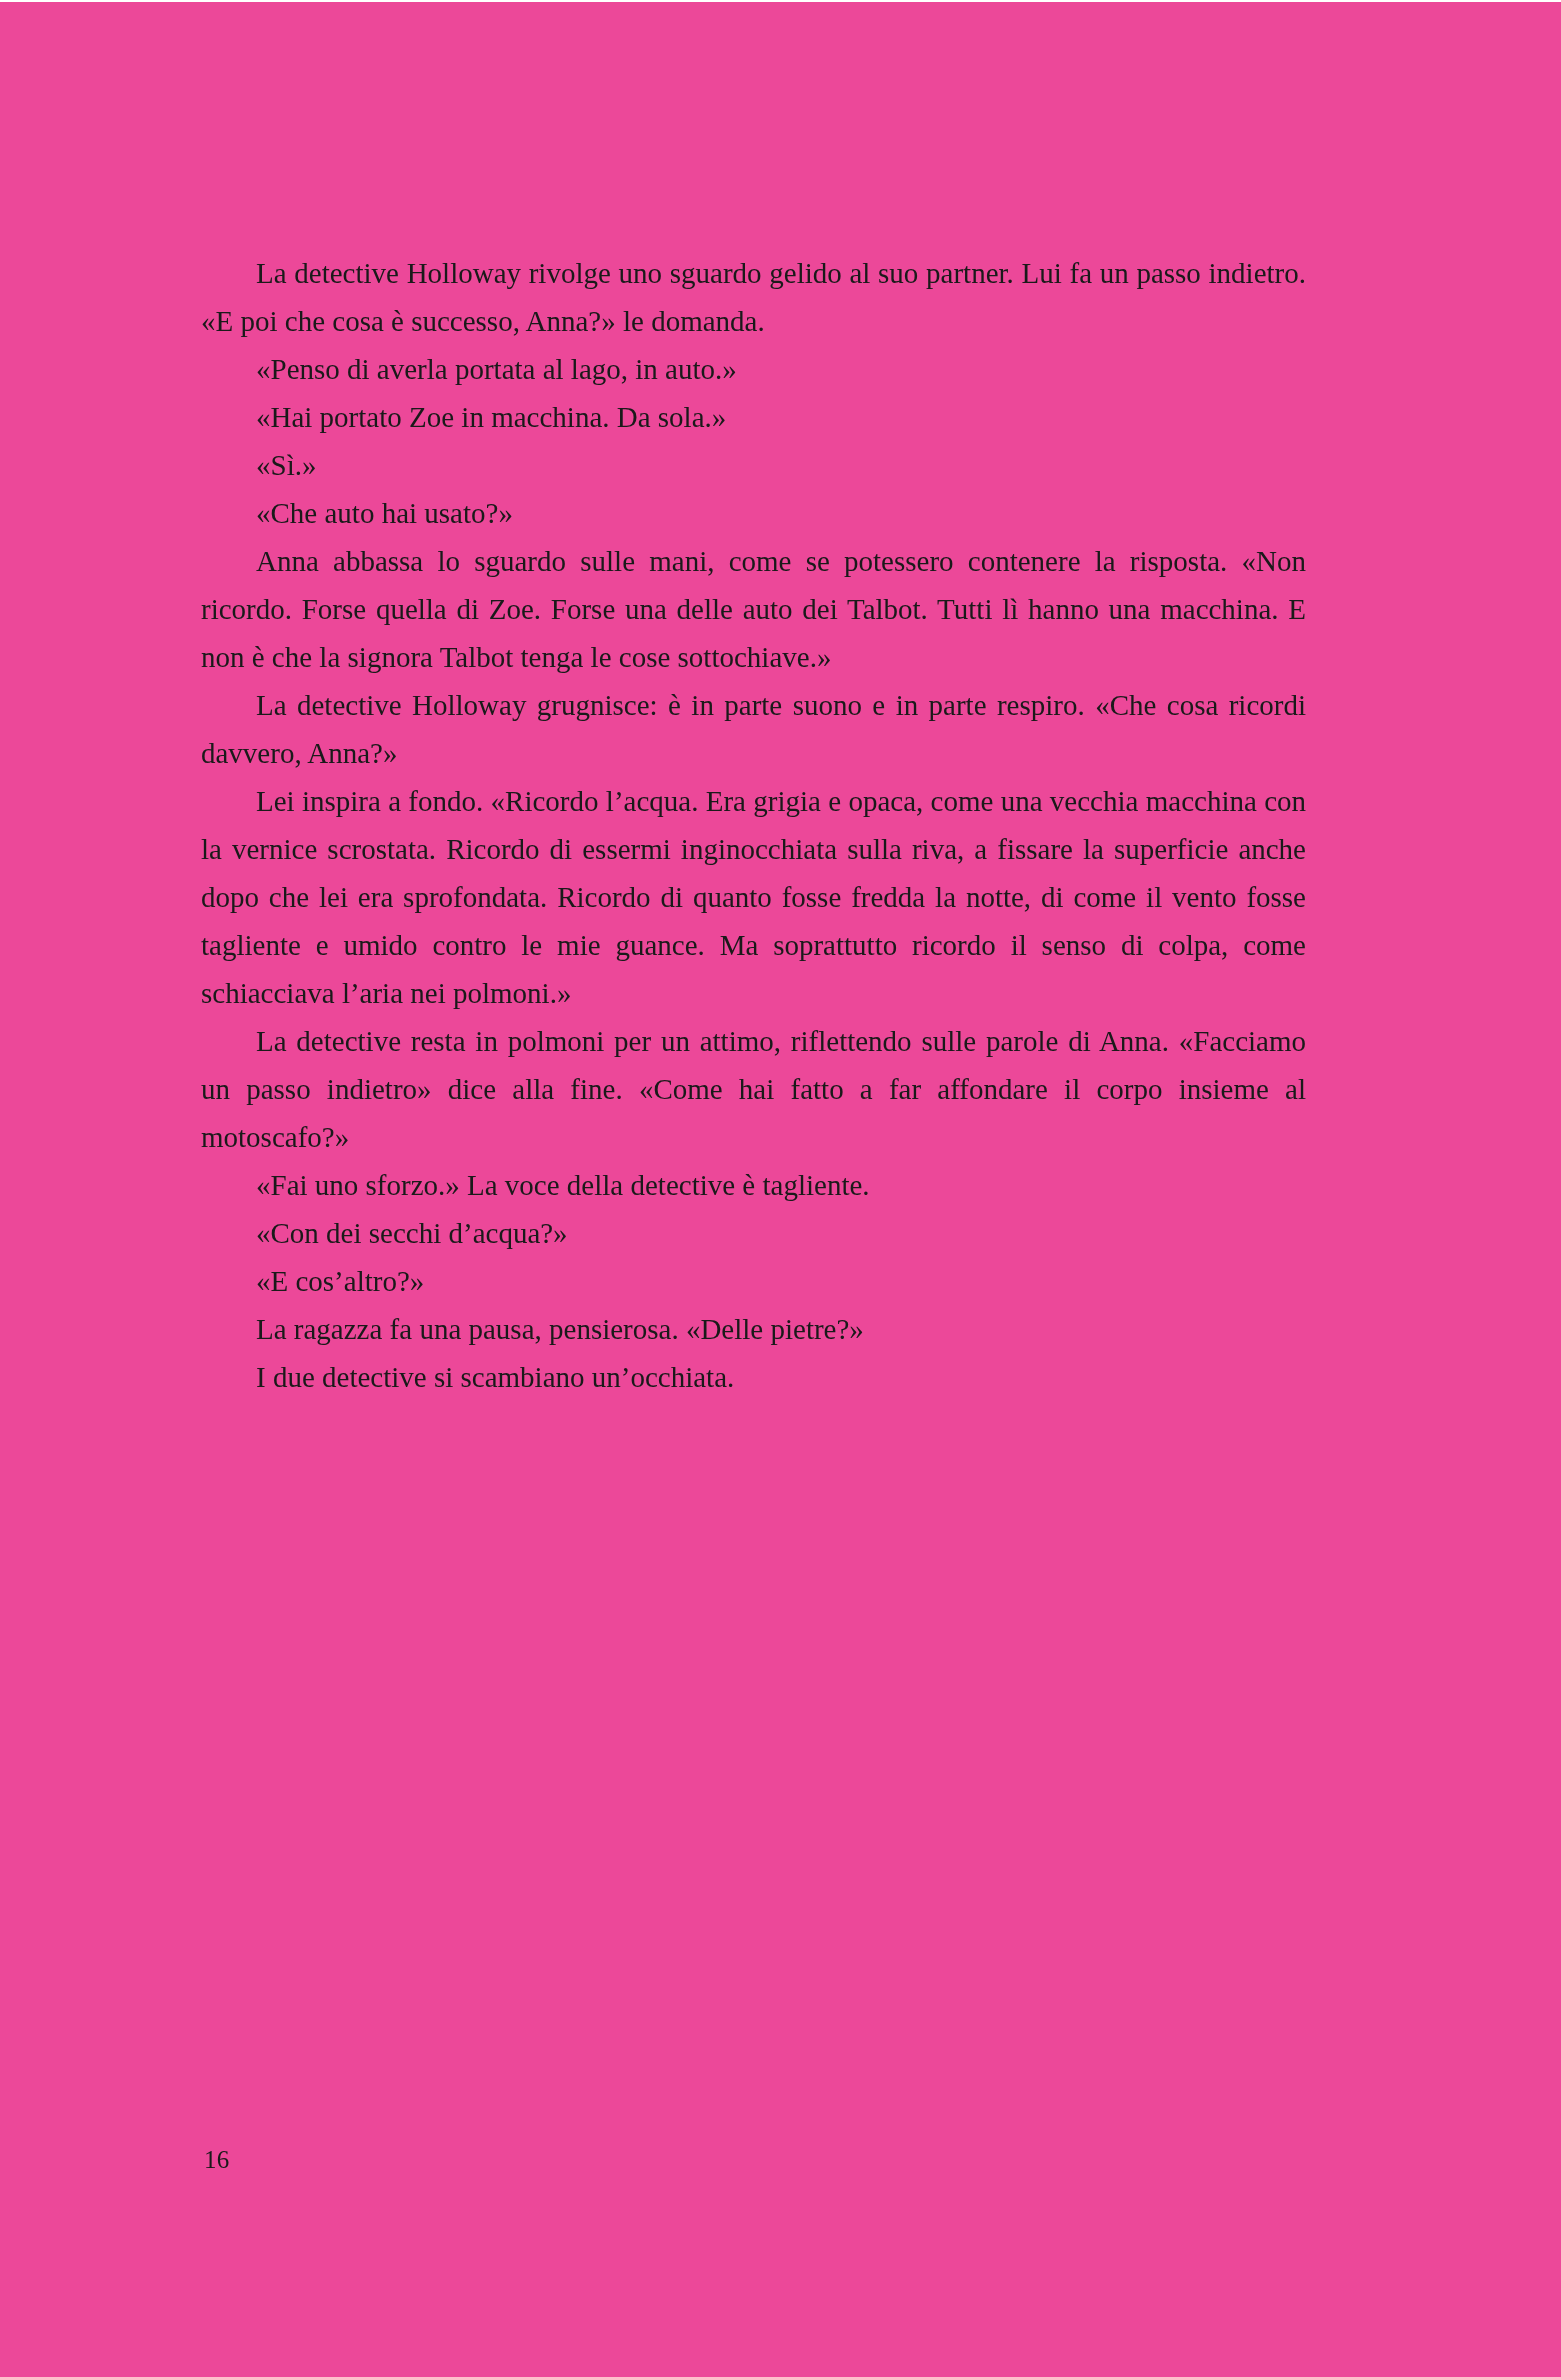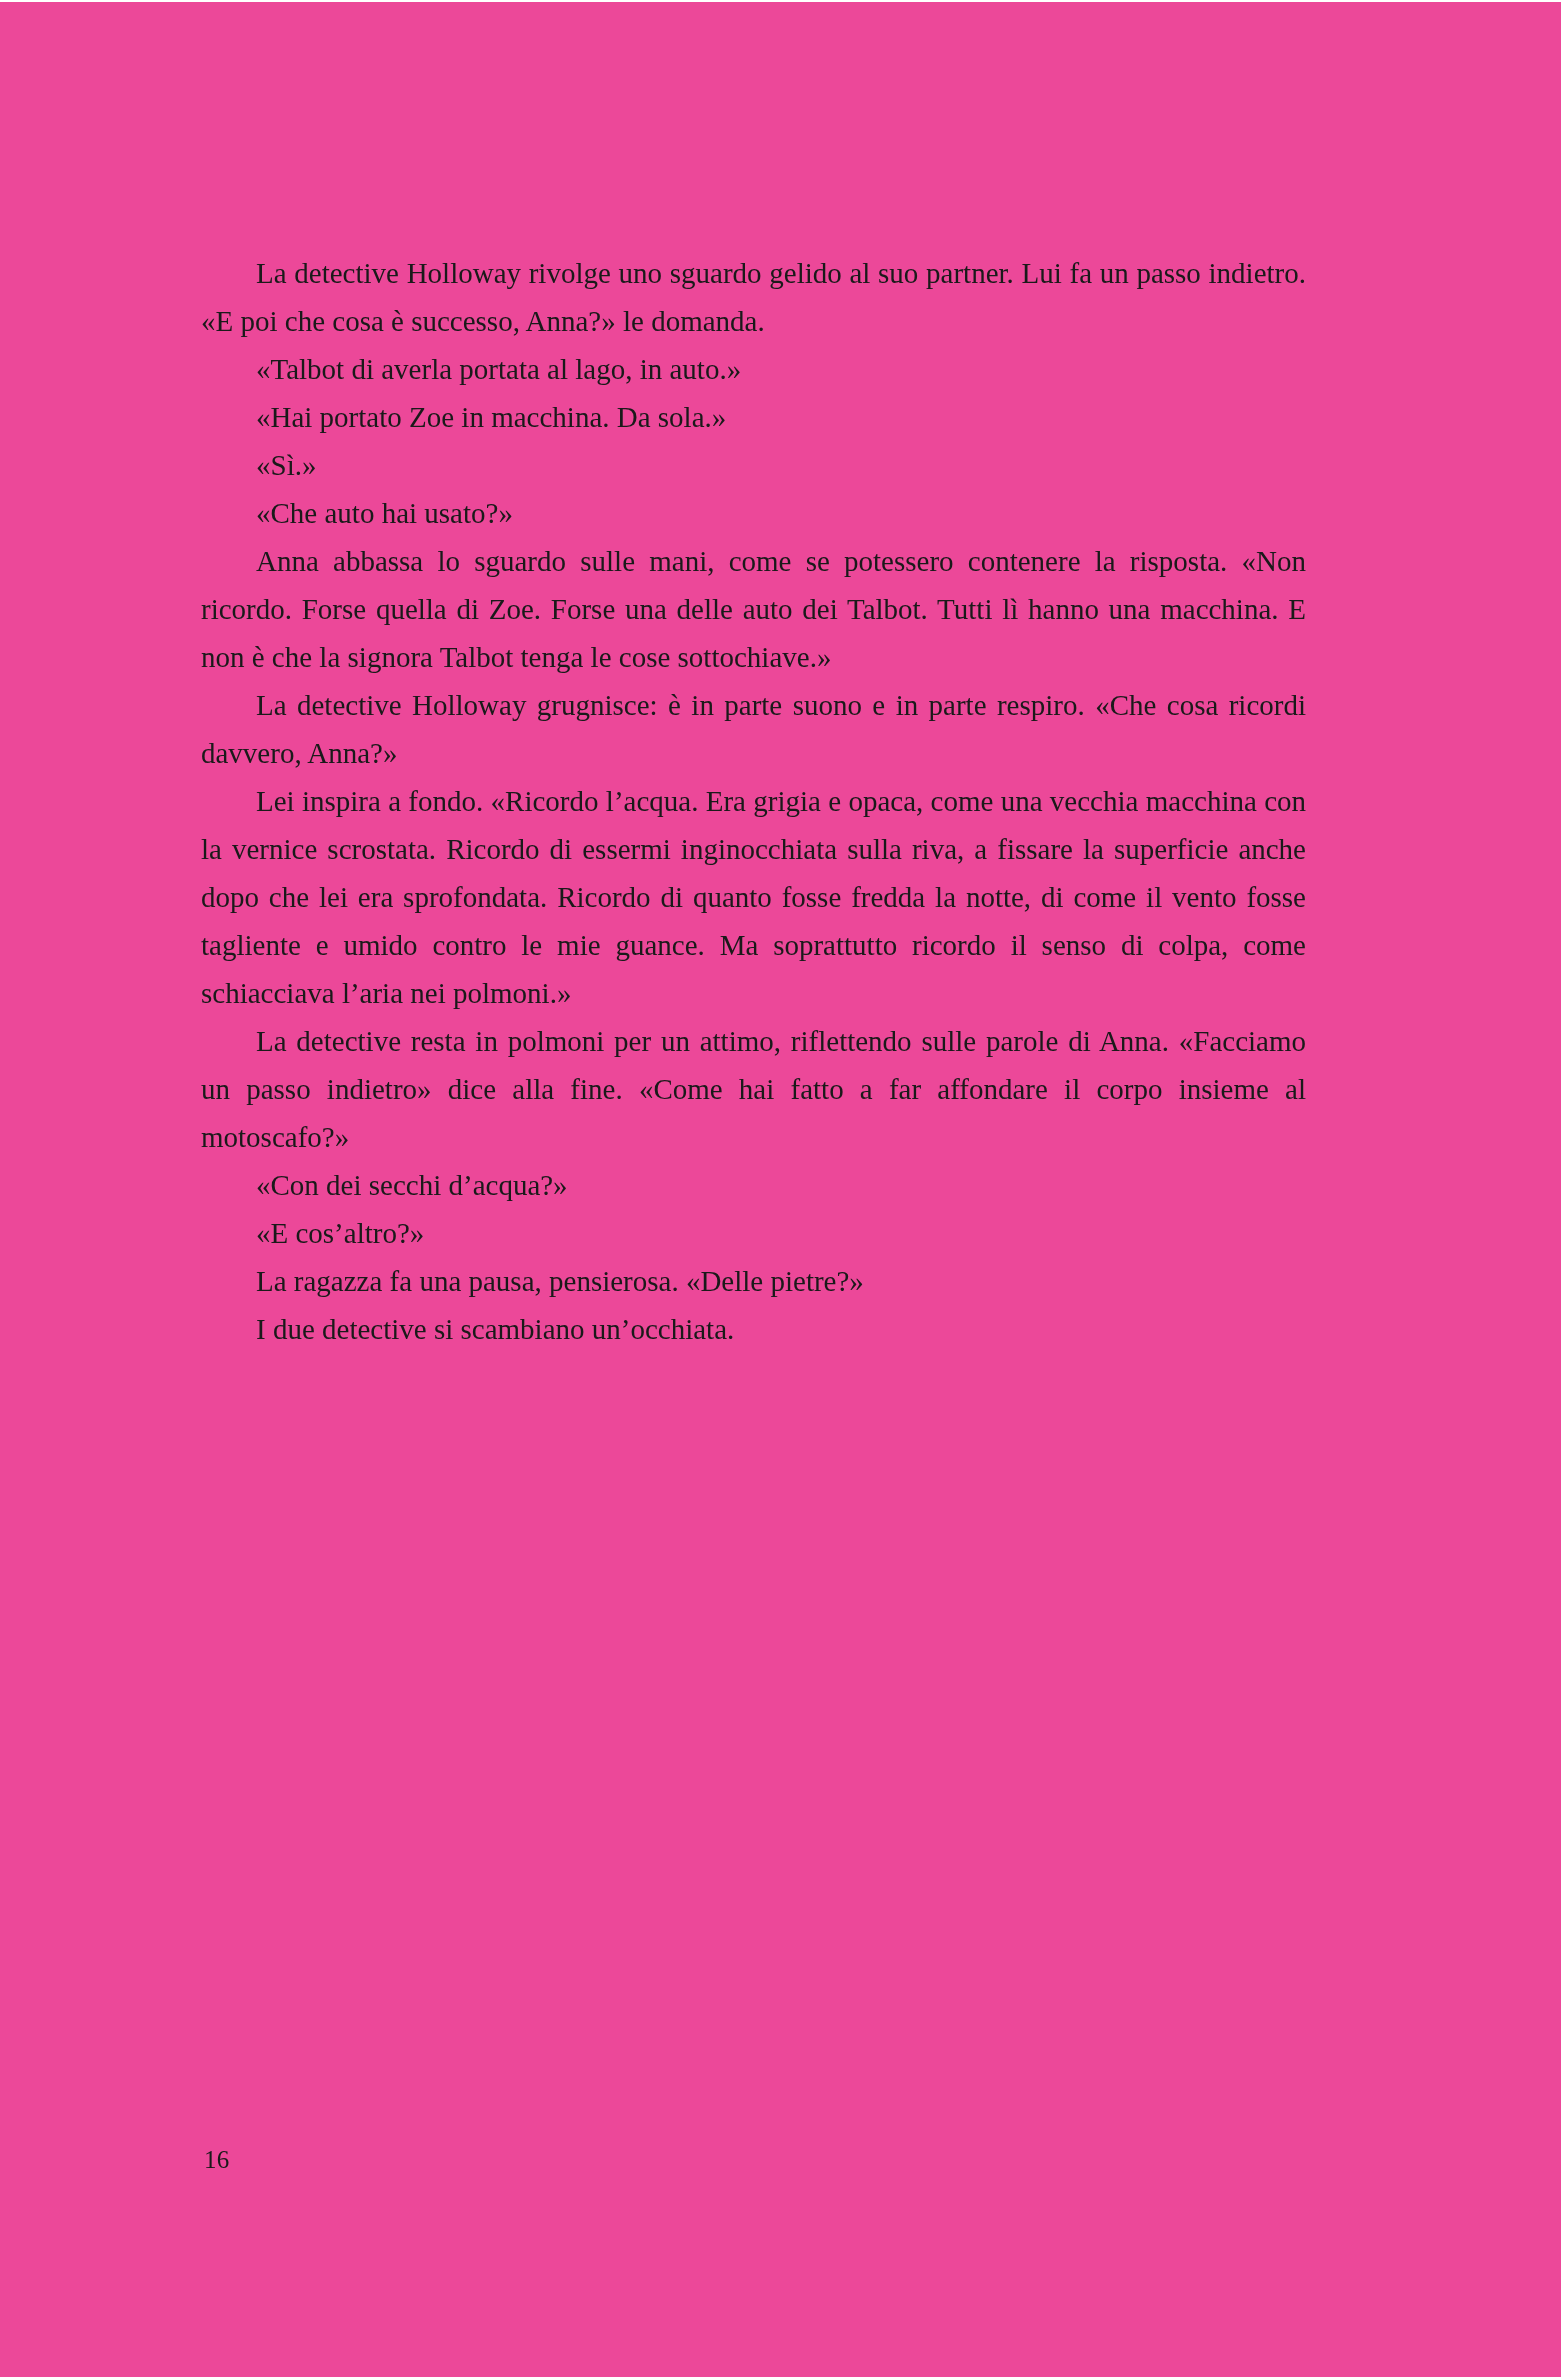--- a/index.html
+++ b/index.html
@@ -52,28 +52,29 @@
     letter-spacing: 0.3px;
   }
 </style>
 </head>
 <body>
 
 <div class="page">
 
   <div class="text-block">
     <p class="para">La detective Holloway rivolge uno sguardo gelido al suo partner. Lui fa un passo indietro. «E poi che cosa è successo, Anna?» le domanda.</p>
-    <p class="para nojustify">«Talbot di averla portata al lago, in auto.»</p>
+    <p class="para nojustify">«Penso di averla portata al lago, in auto.»</p>
     <p class="para nojustify">«Hai portato Zoe in macchina. Da sola.»</p>
     <p class="para nojustify">«Sì.»</p>
     <p class="para nojustify">«Che auto hai usato?»</p>
     <p class="para">Anna abbassa lo sguardo sulle mani, come se potessero contenere la risposta. «Non ricordo. Forse quella di Zoe. Forse una delle auto dei Talbot. Tutti lì hanno una macchina. E non è che la signora Talbot tenga le cose sottochiave.»</p>
     <p class="para">La detective Holloway grugnisce: è in parte suono e in parte respiro. «Che cosa ricordi davvero, Anna?»</p>
     <p class="para">Lei inspira a fondo. «Ricordo l’acqua. Era grigia e opaca, come una vecchia macchina con la vernice scrostata. Ricordo di essermi inginocchiata sulla riva, a fissare la superficie anche dopo che lei era sprofondata. Ricordo di quanto fosse fredda la notte, di come il vento fosse tagliente e umido contro le mie guance. Ma soprattutto ricordo il senso di colpa, come schiacciava l’aria nei polmoni.»</p>
     <p class="para">La detective resta in polmoni per un attimo, riflettendo sulle parole di Anna. «Facciamo un passo indietro» dice alla fine. «Come hai fatto a far affondare il corpo insieme al motoscafo?»</p>
+    <p class="para nojustify">«Fai uno sforzo.» La voce della detective è tagliente.</p>
     <p class="para nojustify">«Con dei secchi d’acqua?»</p>
     <p class="para nojustify">«E cos’altro?»</p>
     <p class="para nojustify">La ragazza fa una pausa, pensierosa. «Delle pietre?»</p>
     <p class="para nojustify">I due detective si scambiano un’occhiata.</p>
   </div>
 
   <div class="folio">16</div>
 
 </div>
 

